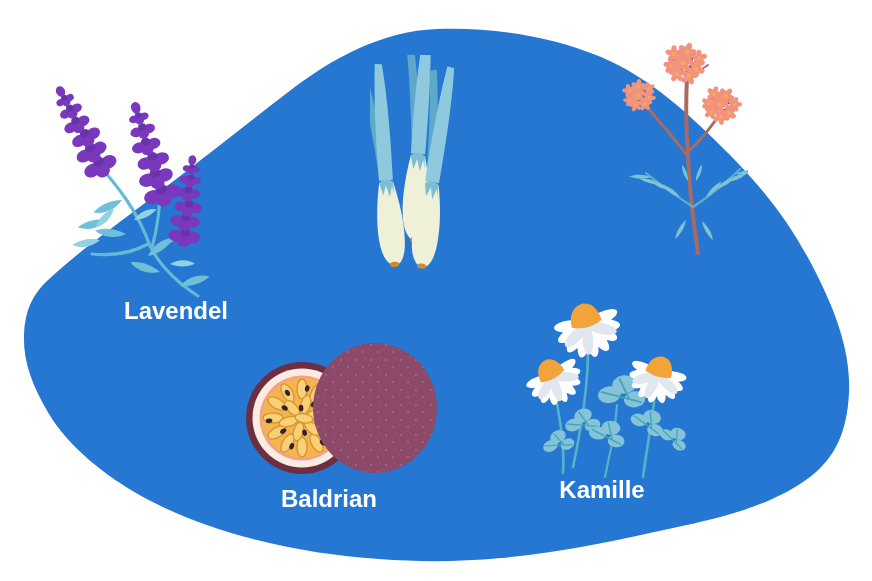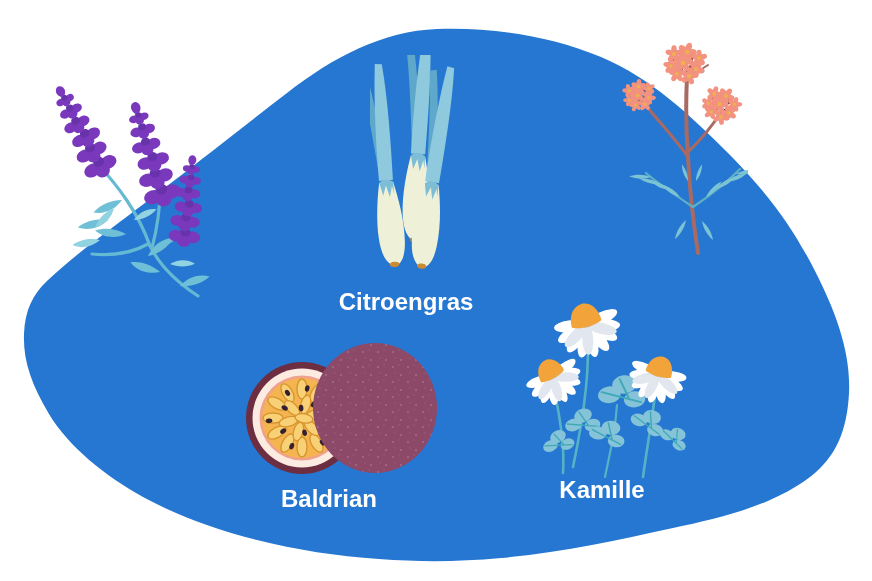--- a/index.html
+++ b/index.html
@@ -259,17 +259,17 @@
       <use href="#km-leafc" transform="translate(122,140) rotate(14)"></use>
       <use href="#km-leafc" transform="translate(34,160) scale(0.9) rotate(-25)"></use>
       <use href="#km-leafc" transform="translate(148,155) scale(0.85) rotate(22)"></use>
       <use href="#km-leafc" transform="translate(82,152) scale(1.05) rotate(5)"></use>
     </g>
     <use href="#km-daisy" transform="translate(62,40) rotate(-15) scale(1.18)"></use>
     <use href="#km-daisy" transform="translate(28,92) rotate(-28)"></use>
     <use href="#km-daisy" transform="translate(133,90) rotate(16) scale(1.02)"></use>
   </svg>
 
-  <div class="label citroengras">Citroengras</div>
+  <div class="label lavendel">Lavendel</div>
   <div class="label maracuja">Baldrian</div>
   <div class="label kamille">Kamille</div>
 
 </div>
 
 </body></html>

